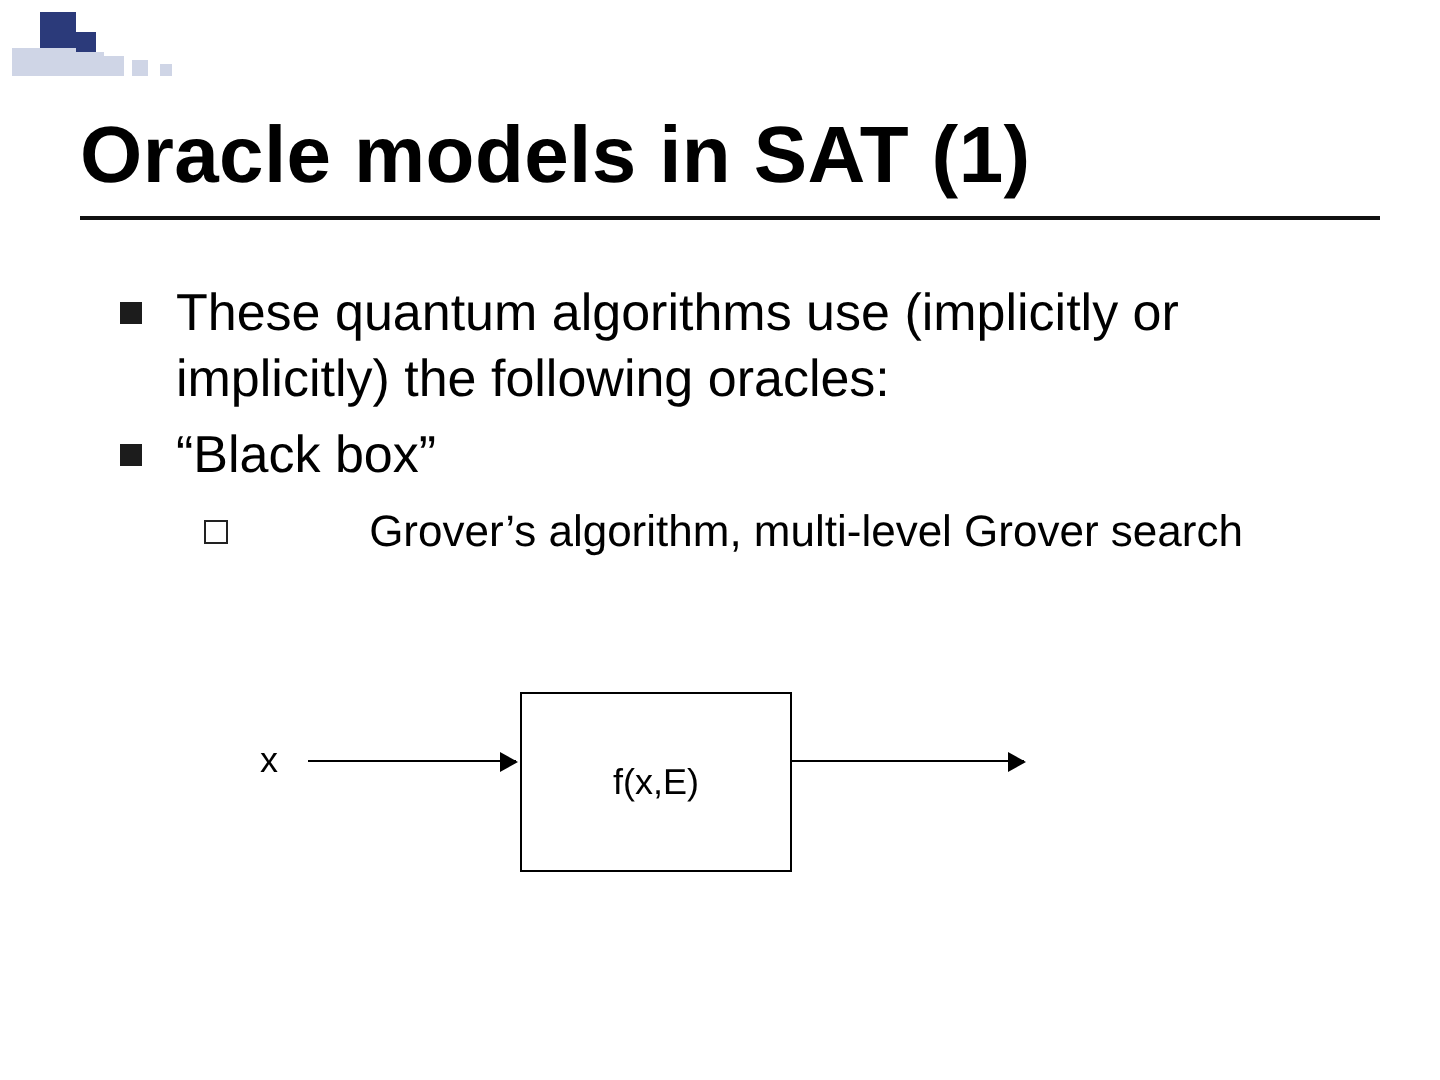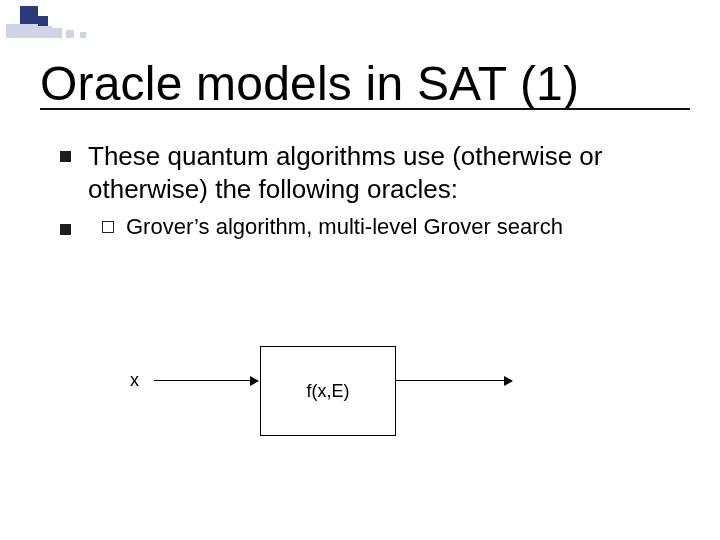--- a/index.html
+++ b/index.html
@@ -2,27 +2,27 @@
 <html><head>
 <meta charset="utf-8">
 <style>
   * { margin: 0; padding: 0; box-sizing: border-box; }
   html, body { width: 720px; height: 540px; background: #fff; font-family: Arial, Helvetica, sans-serif; color: #000; }
   .slide { position: relative; width: 720px; height: 540px; }
   .corner-deco { position: absolute; top: 6px; left: 6px; width: 140px; height: 36px; }
   .sq { position: absolute; background: #cfd5e6; }
   .sq.dark { background: #2b3a7a; }
   .title-wrap { position: absolute; left: 40px; right: 30px; top: 56px; }
-  .title { font-size: 48px; font-weight: 400; letter-spacing: 0.2px; }
+  .title { font-size: 40px; font-weight: 700; letter-spacing: 0.2px; }
   .rule { position: absolute; left: 40px; right: 30px; top: 108px; height: 0; border-top: 2px solid #111; }
   .content { position: absolute; left: 60px; right: 40px; top: 140px; }
   ul.level1 { list-style: none; }
   ul.level1 > li { position: relative; padding-left: 28px; font-size: 26px; line-height: 1.25; margin-bottom: 6px; }
   ul.level1 > li::before { content: ""; position: absolute; left: 0; top: 11px; width: 11px; height: 11px; background: #1c1c1c; }
-  ul.level2 { list-style: none; margin-top: 8px; margin-left: 14px; }
+  ul.level2 { list-style: none; margin-top: 8px; margin-left: 14px; text-align: center; }
   ul.level2 > li { position: relative; padding-left: 24px; font-size: 22px; line-height: 1.3; }
   ul.level2 > li::before { content: ""; position: absolute; left: 0; top: 8px; width: 10px; height: 10px; border: 1.5px solid #222; background: transparent; }
   .diagram { position: absolute; left: 110px; top: 330px; right: 40px; height: 120px; }
   .x-label { position: absolute; left: 20px; top: 40px; font-size: 18px; }
   .arrow-in { position: absolute; left: 44px; top: 50px; width: 104px; height: 0; border-top: 1.5px solid #000; }
   .arrow-in::after { content: ""; position: absolute; right: -1px; top: -5px; border-left: 9px solid #000; border-top: 5px solid transparent; border-bottom: 5px solid transparent; }
   .box { position: absolute; left: 150px; top: 16px; width: 136px; height: 90px; border: 1.5px solid #000; display: flex; align-items: center; justify-content: center; font-size: 18px; }
   .arrow-out { position: absolute; left: 286px; top: 50px; width: 116px; height: 0; border-top: 1.5px solid #000; }
   .arrow-out::after { content: ""; position: absolute; right: -1px; top: -5px; border-left: 9px solid #000; border-top: 5px solid transparent; border-bottom: 5px solid transparent; }
   .out-labels { position: absolute; left: 410px; top: 22px; font-size: 18px; line-height: 1.7; }
@@ -44,23 +44,24 @@
   </div>
 
   <div class="title-wrap">
     <h1 class="title">Oracle models in SAT (1)</h1>
   </div>
   <div class="rule"></div>
 
   <div class="content">
     <ul class="level1">
       <li>
-        <span>These quantum algorithms use (otherwise or otherwise) the following oracles:</span>
+        <span>These quantum algorithms use (implicitly or implicitly) the following oracles:</span>
       </li>
       <li>
+        <span>“Black box”</span>
         <ul class="level2">
           <li>
             <span>Grover’s algorithm, multi-level Grover search</span>
           </li>
         </ul>
       </li>
     </ul>
   </div>
 
   <div class="diagram">

